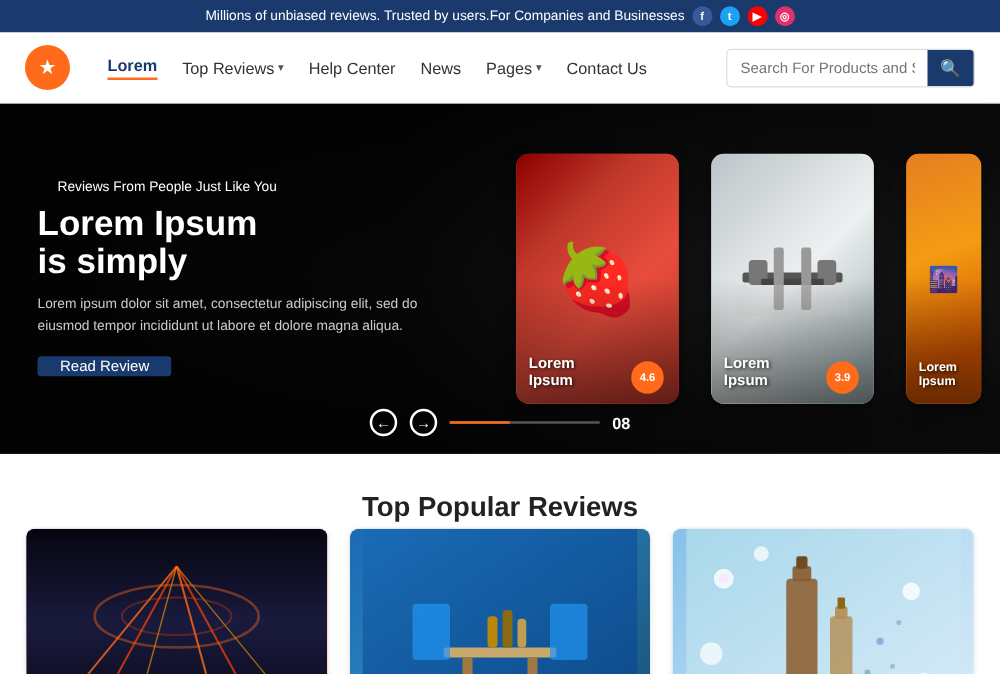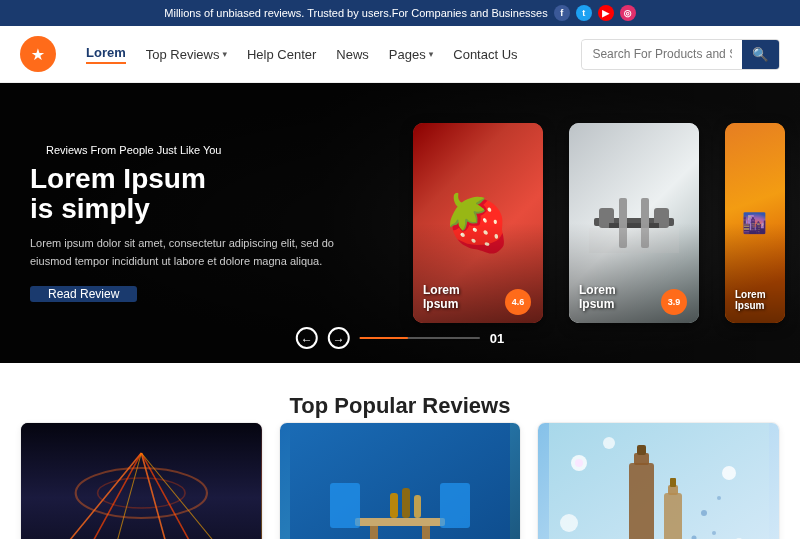--- a/index.html
+++ b/index.html
@@ -273,21 +273,21 @@
   <div class="hero-nav">
     <div class="nav-circle">
       <span>←</span>
     </div>
     <div class="nav-circle">
       <span>→</span>
     </div>
     <div class="hero-progress">
       <div class="hero-progress-bar"></div>
     </div>
-    <span class="hero-counter">01</span>
+    <span class="hero-counter">08</span>
   </div>
 </div>
 
 <div class="section">
   <h2 class="section-title">Top Popular Reviews</h2>
   <div class="product-grid">
 
     <div class="product-card">
       <div class="img-highway">
         <svg width="100%" height="150" viewBox="0 0 220 150" preserveAspectRatio="none">

